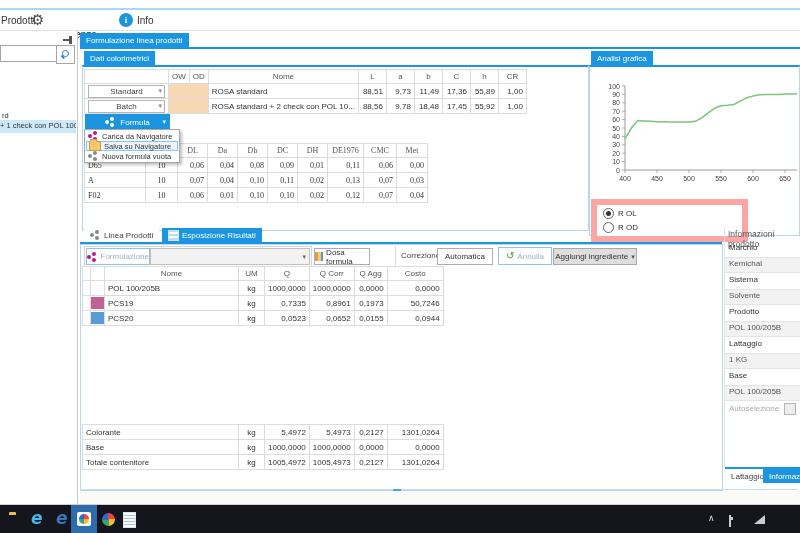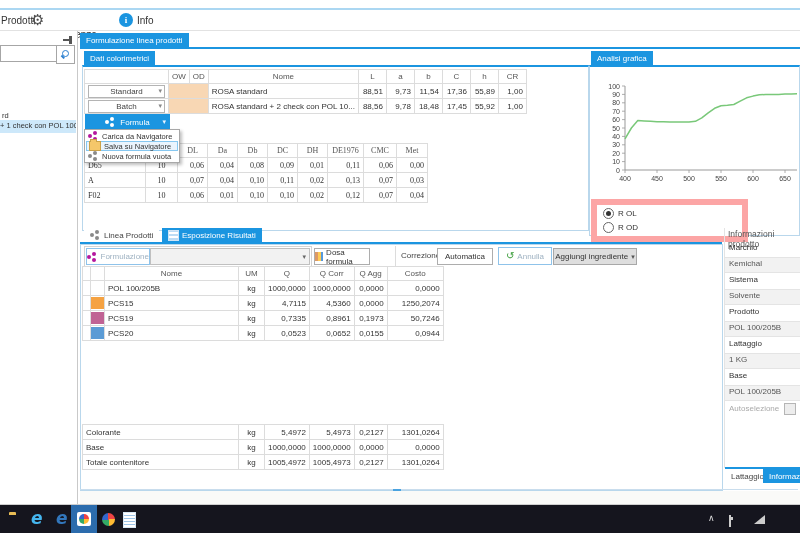--- a/index.html
+++ b/index.html
@@ -152,21 +152,21 @@
       <td>
             <div class="selbtn">
               <span>Standard</span>
               <span class="arr">▾</span>
             </div>
           </td>
       <td colspan="2" style="background: rgb(248, 215, 180);"></td>
       <td>ROSA standard</td>
       <td class="num">88,51</td>
       <td class="num">9,73</td>
-      <td class="num">11,54</td>
+      <td class="num">11,49</td>
       <td class="num">17,36</td>
       <td class="num">55,89</td>
       <td class="num">1,00</td>
     </tr>
     <tr>
       <td>
             <div class="selbtn">
               <span>Batch</span>
               <span class="arr">▾</span>
             </div>
@@ -388,32 +388,20 @@
       <td>POL 100/205B</td>
           <td class="ctr">kg</td>
       <td class="num">1000,0000</td>
           <td class="num">1000,0000</td>
       <td class="num">0,0000</td>
           <td class="num">0,0000</td>
     </tr>
     <tr style="height:13px;">
       <td></td>
           <td style="padding:0;">
-            <div class="swatch" style="height: 12px; background: rgb(245, 162, 66);"></div>
-          </td>
-      <td>PCS15</td>
-          <td class="ctr">kg</td>
-      <td class="num">4,7115</td>
-          <td class="num">4,5360</td>
-      <td class="num">0,0000</td>
-          <td class="num">1250,2074</td>
-    </tr>
-    <tr style="height:13px;">
-      <td></td>
-          <td style="padding:0;">
             <div class="swatch" style="height: 12px; background: rgb(192, 99, 148);"></div>
           </td>
       <td>PCS19</td>
           <td class="ctr">kg</td>
       <td class="num">0,7335</td>
           <td class="num">0,8961</td>
       <td class="num">0,1973</td>
           <td class="num">50,7246</td>
     </tr>
     <tr style="height:13px;">

